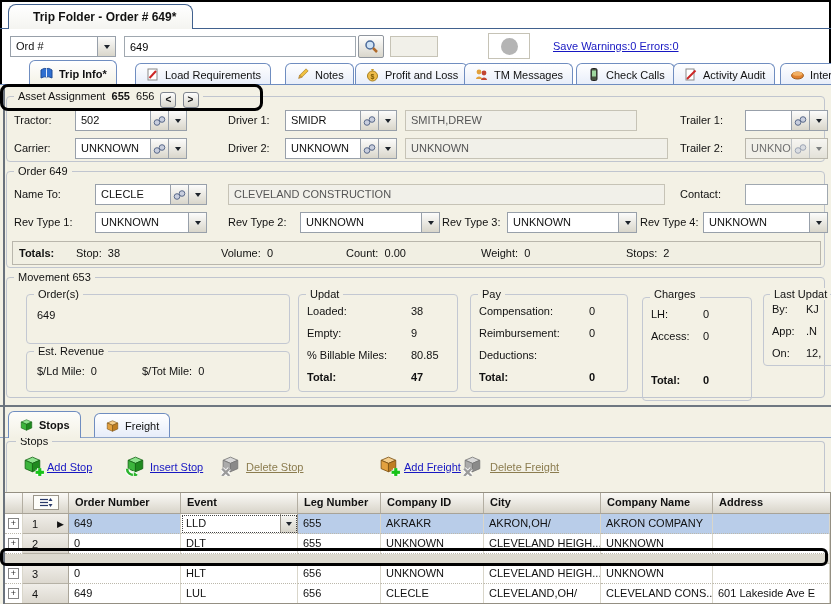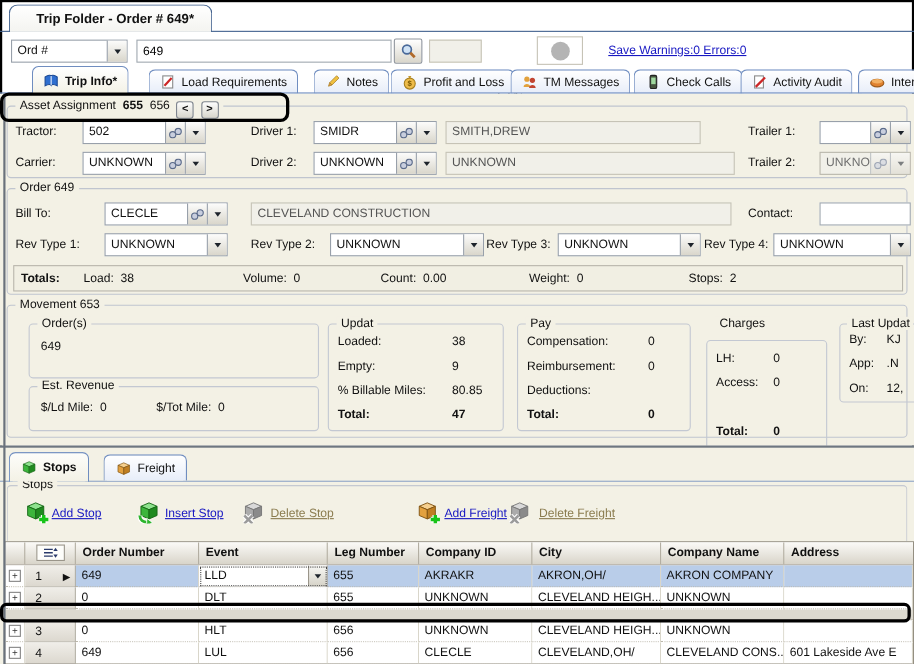--- a/index.html
+++ b/index.html
@@ -291,21 +291,21 @@
       </svg>
     </div>
     <div class="combo-btn">
         <span class="dd-arrow"></span>
       </div>
   </div>
 
   <div class="gbox" style="left:6px;top:171px;width:819px;height:97px;"></div>
   <div class="leg" style="left:14px;top:165px;">Order  649</div>
 
-  <div class="lbl" style="left:14px;top:188px;">Bill To:</div>
+  <div class="lbl" style="left:14px;top:188px;">Name To:</div>
   <div class="combo" style="left:95px;top:184px;width:112px;">
     <div class="combo-text">CLECLE</div>
     <div class="combo-btn">
       <svg width="13" height="10">
         <circle cx="4" cy="6.5" r="2.8" fill="#c8cede" stroke="#5a6a8a"></circle>
         <circle cx="9" cy="3.5" r="2.8" fill="#c8cede" stroke="#5a6a8a"></circle>
       </svg>
     </div>
     <div class="combo-btn">
         <span class="dd-arrow"></span>
@@ -340,21 +340,21 @@
   <div class="combo" style="left:703px;top:212px;width:125px;">
     <div class="combo-text">UNKNOWN</div>
     <div class="combo-btn">
         <span class="dd-arrow"></span>
       </div>
   </div>
 
   <div class="sunken" style="left:12px;top:241px;width:809px;height:24px;">
     <span class="lbl bold" style="left:6px;top:5px;">Totals:</span>
     <span class="lbl" style="left:63px;top:5px;">
-      <span>Load:</span>&nbsp;&nbsp;<span>38</span></span>
+      <span>Stop:</span>&nbsp;&nbsp;<span>38</span></span>
     <span class="lbl" style="left:208px;top:5px;">
       <span>Volume:</span>&nbsp;&nbsp;<span>0</span></span>
     <span class="lbl" style="left:333px;top:5px;">
       <span>Count:</span>&nbsp;&nbsp;<span>0.00</span></span>
     <span class="lbl" style="left:468px;top:5px;">
       <span>Weight:</span>&nbsp;&nbsp;<span>0</span></span>
     <span class="lbl" style="left:613px;top:5px;">
       <span>Stops:</span>&nbsp;&nbsp;<span>2</span></span>
   </div>
 
@@ -407,21 +407,21 @@
         <span class="ml">Deductions:</span>
         <span class="mv"></span>
       </div>
     <div class="mrow bold">
         <span class="ml">Total:</span>
         <span class="mv">0</span>
       </div>
   </div>
   <div class="leg" style="left:478px;top:288px;">Pay</div>
 
-  <div class="mbox charges" style="left:642px;top:309px;width:110px;height:104px;padding-top:6px;">
+  <div class="mbox charges" style="left:642px;top:297px;width:110px;height:104px;padding-top:6px;">
     <div class="mrow">
         <span class="ml">LH:</span>
         <span class="mv">0</span>
       </div>
     <div class="mrow">
         <span class="ml">Access:</span>
         <span class="mv">0</span>
       </div>
     <div class="mrow bold" style="margin-top:22px;">
         <span class="ml">Total:</span>

